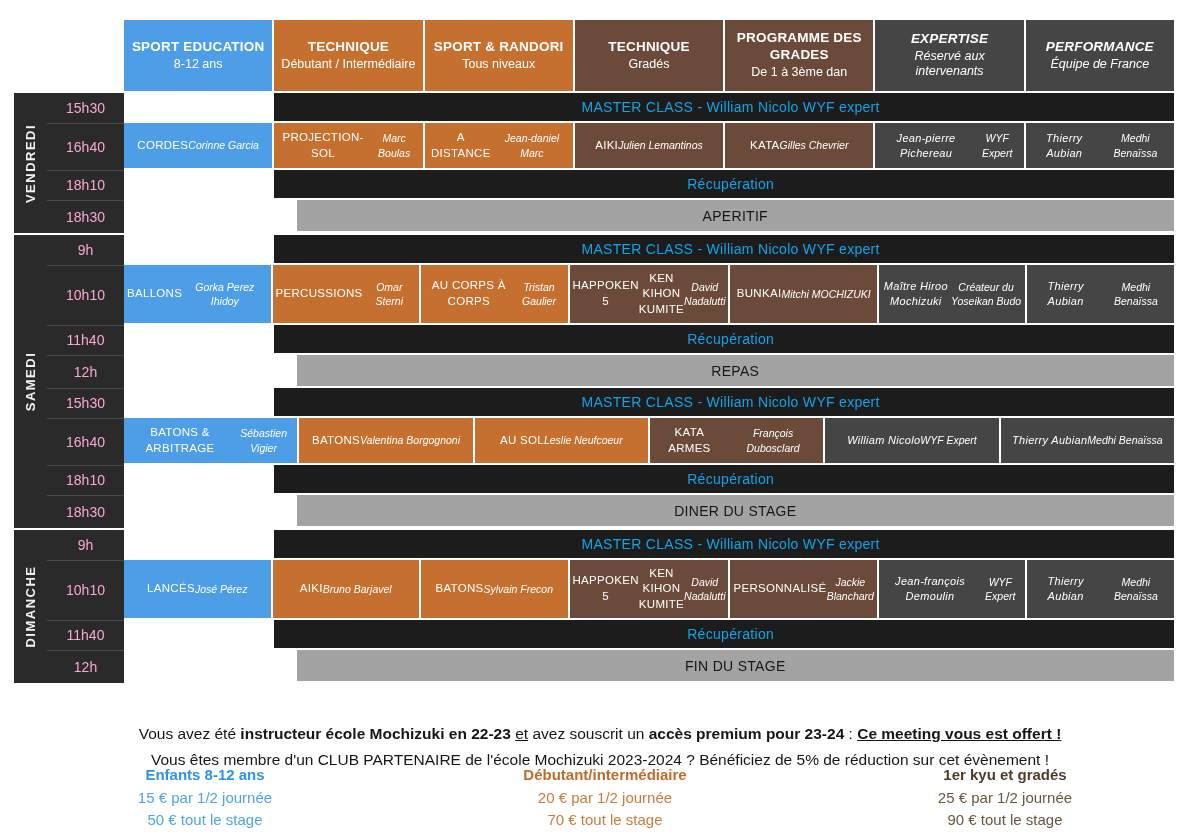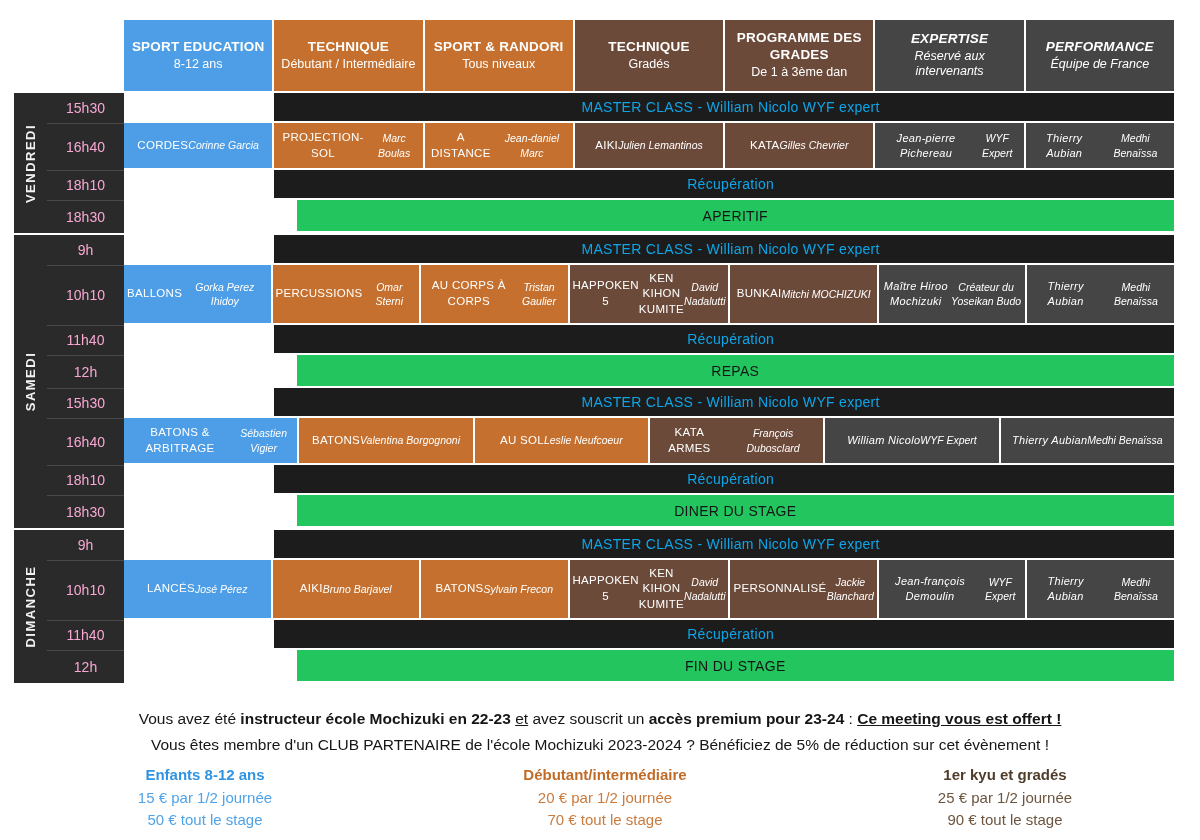--- a/index.html
+++ b/index.html
@@ -40,35 +40,35 @@
     display:flex; align-items:center; justify-content:center; flex:none;
   }
   .tsep { box-shadow: inset 0 1px 0 var(--separator); }
   .content { flex:1; display:flex; gap:2px; padding-bottom:2px; }
   .spacer { flex:none; flex-basis:calc((100% - 12px)/7); }
   .banner {
     flex:1; display:flex; align-items:center; justify-content:center;
     font-size:14px; letter-spacing:.3px;
   }
   .banner-dark  { background:var(--banner); color:#0ea5e9;padding-left:13px; }
-  .banner-light { background:#22c55e; color:#161616; }
+  .banner-light { background:#a3a3a3; color:#161616; }
   .cell {
     flex:1; display:flex; flex-direction:row; align-items:center; justify-content:center;
     color:#fff; text-align:center; line-height:1.35; padding:2px 3px;
   }
   .cell-title { font-size:11.5px; letter-spacing:.3px; }
   .cell-sub   { font-size:10.5px; font-style:italic; }
   .cell.s-blue   { background:var(--blue); }
   .cell.s-orange { background:var(--orange); }
   .cell.s-brown  { background:var(--brown); }
   .cell.s-gray   { background:var(--gray); }
   .cell.s-gray .cell-title { font-style:italic; font-size:11px; }
 
   
-  #notes { position:absolute; top:706px; left:0; width:1200px; text-align:center; font-size:15.5px; line-height:1.65; color:#161616; }
+  #notes { position:absolute; top:721px; left:0; width:1200px; text-align:center; font-size:15.5px; line-height:1.65; color:#161616; }
   #notes .seg-b { font-weight:bold; }
   #notes .seg-u { text-decoration:underline; }
 
   
   #pricing { position:absolute; top:764px; left:5px; width:1200px; display:flex; }
   .price-col { flex:1; text-align:center; font-size:15px; line-height:22px; }
   .price-title { font-weight:bold; margin-bottom:1px; }
   .p-blue  .price-title { color:var(--price_blue_title); }
   .p-blue  .price-line  { color:var(--price_blue_text); }
   .p-orange .price-title{ color:var(--price_orange_title); }

